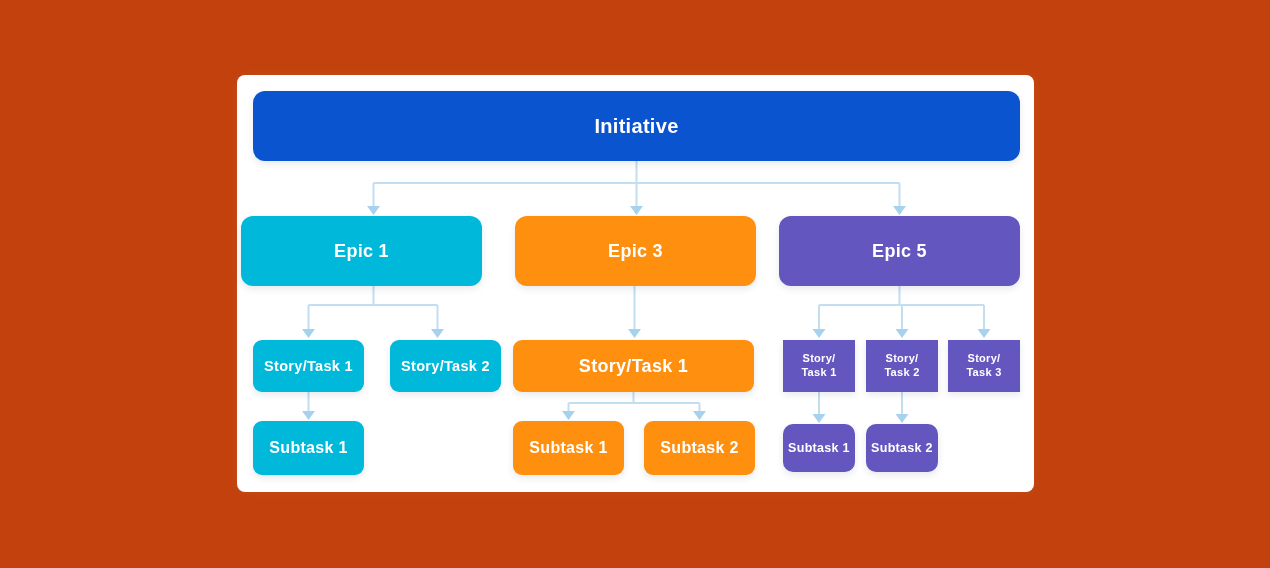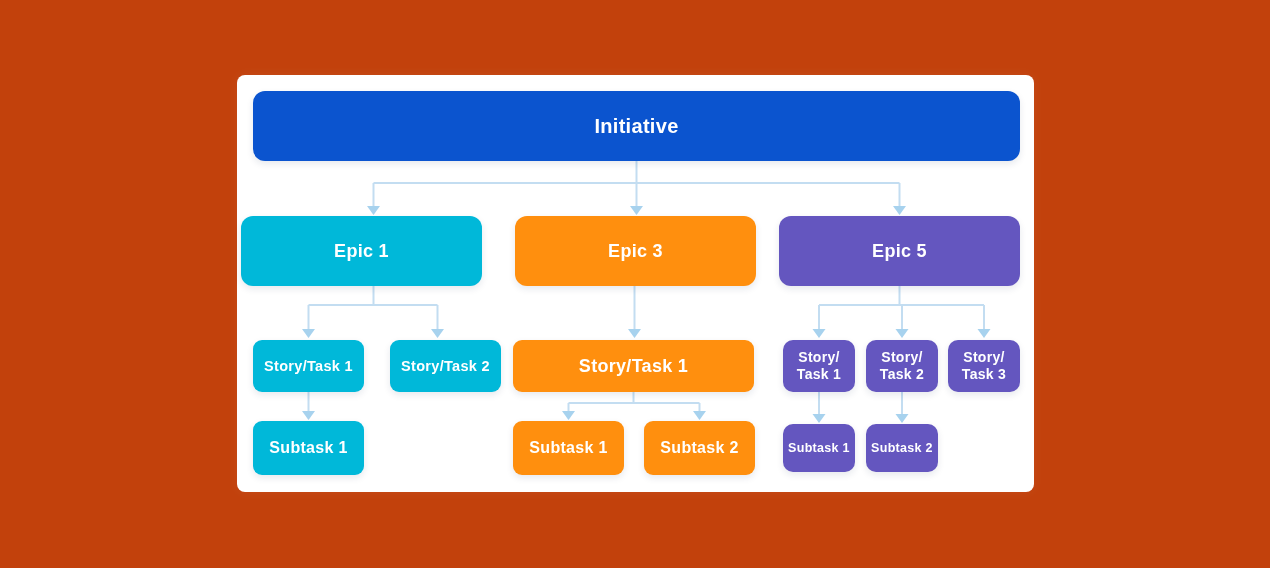--- a/index.html
+++ b/index.html
@@ -46,21 +46,21 @@
   .node-initiative { left:16px;  top:16px;  width:767px; height:70px; border-radius:12px; font-size:20px; }
   .node-epic       { top:141px;  width:241px; height:70px; border-radius:12px; font-size:18px; }
   .node-epic-1     { left:4px; }
   .node-epic-2     { left:278px; }
   .node-epic-3     { left:542px; }
 
   .node-story-sm   { top:265px; width:111px; height:52px; border-radius:9px; font-size:14.5px; }
   .node-story-c1   { left:16px; }
   .node-story-c2   { left:145px;margin-left:8px; }
   .node-story-wide { left:276px; top:265px; width:241px; height:52px; border-radius:9px; font-size:18px; }
-  .node-story-p    { top:265px; width:72px; height:52px; border-radius:10px; font-size:14px; line-height:1.25; }
+  .node-story-p    { top:265px; width:72px; height:52px; border-radius:0; font-size:11px; line-height:1.25; }
   .node-story-p1   { left:546px; }
   .node-story-p2   { left:629px; }
   .node-story-p3   { left:711px; }
   .wrap2 { white-space: pre-line; }
 
   .node-subtask    { top:346px; width:111px; height:54px; border-radius:9px; font-size:16px; }
   .node-sub-c1     { left:16px; }
   .node-sub-o1     { left:276px; }
   .node-sub-o2     { left:407px; }
   .node-subtask-p  { top:349px; width:72px; height:48px; border-radius:10px; font-size:12.5px; }

